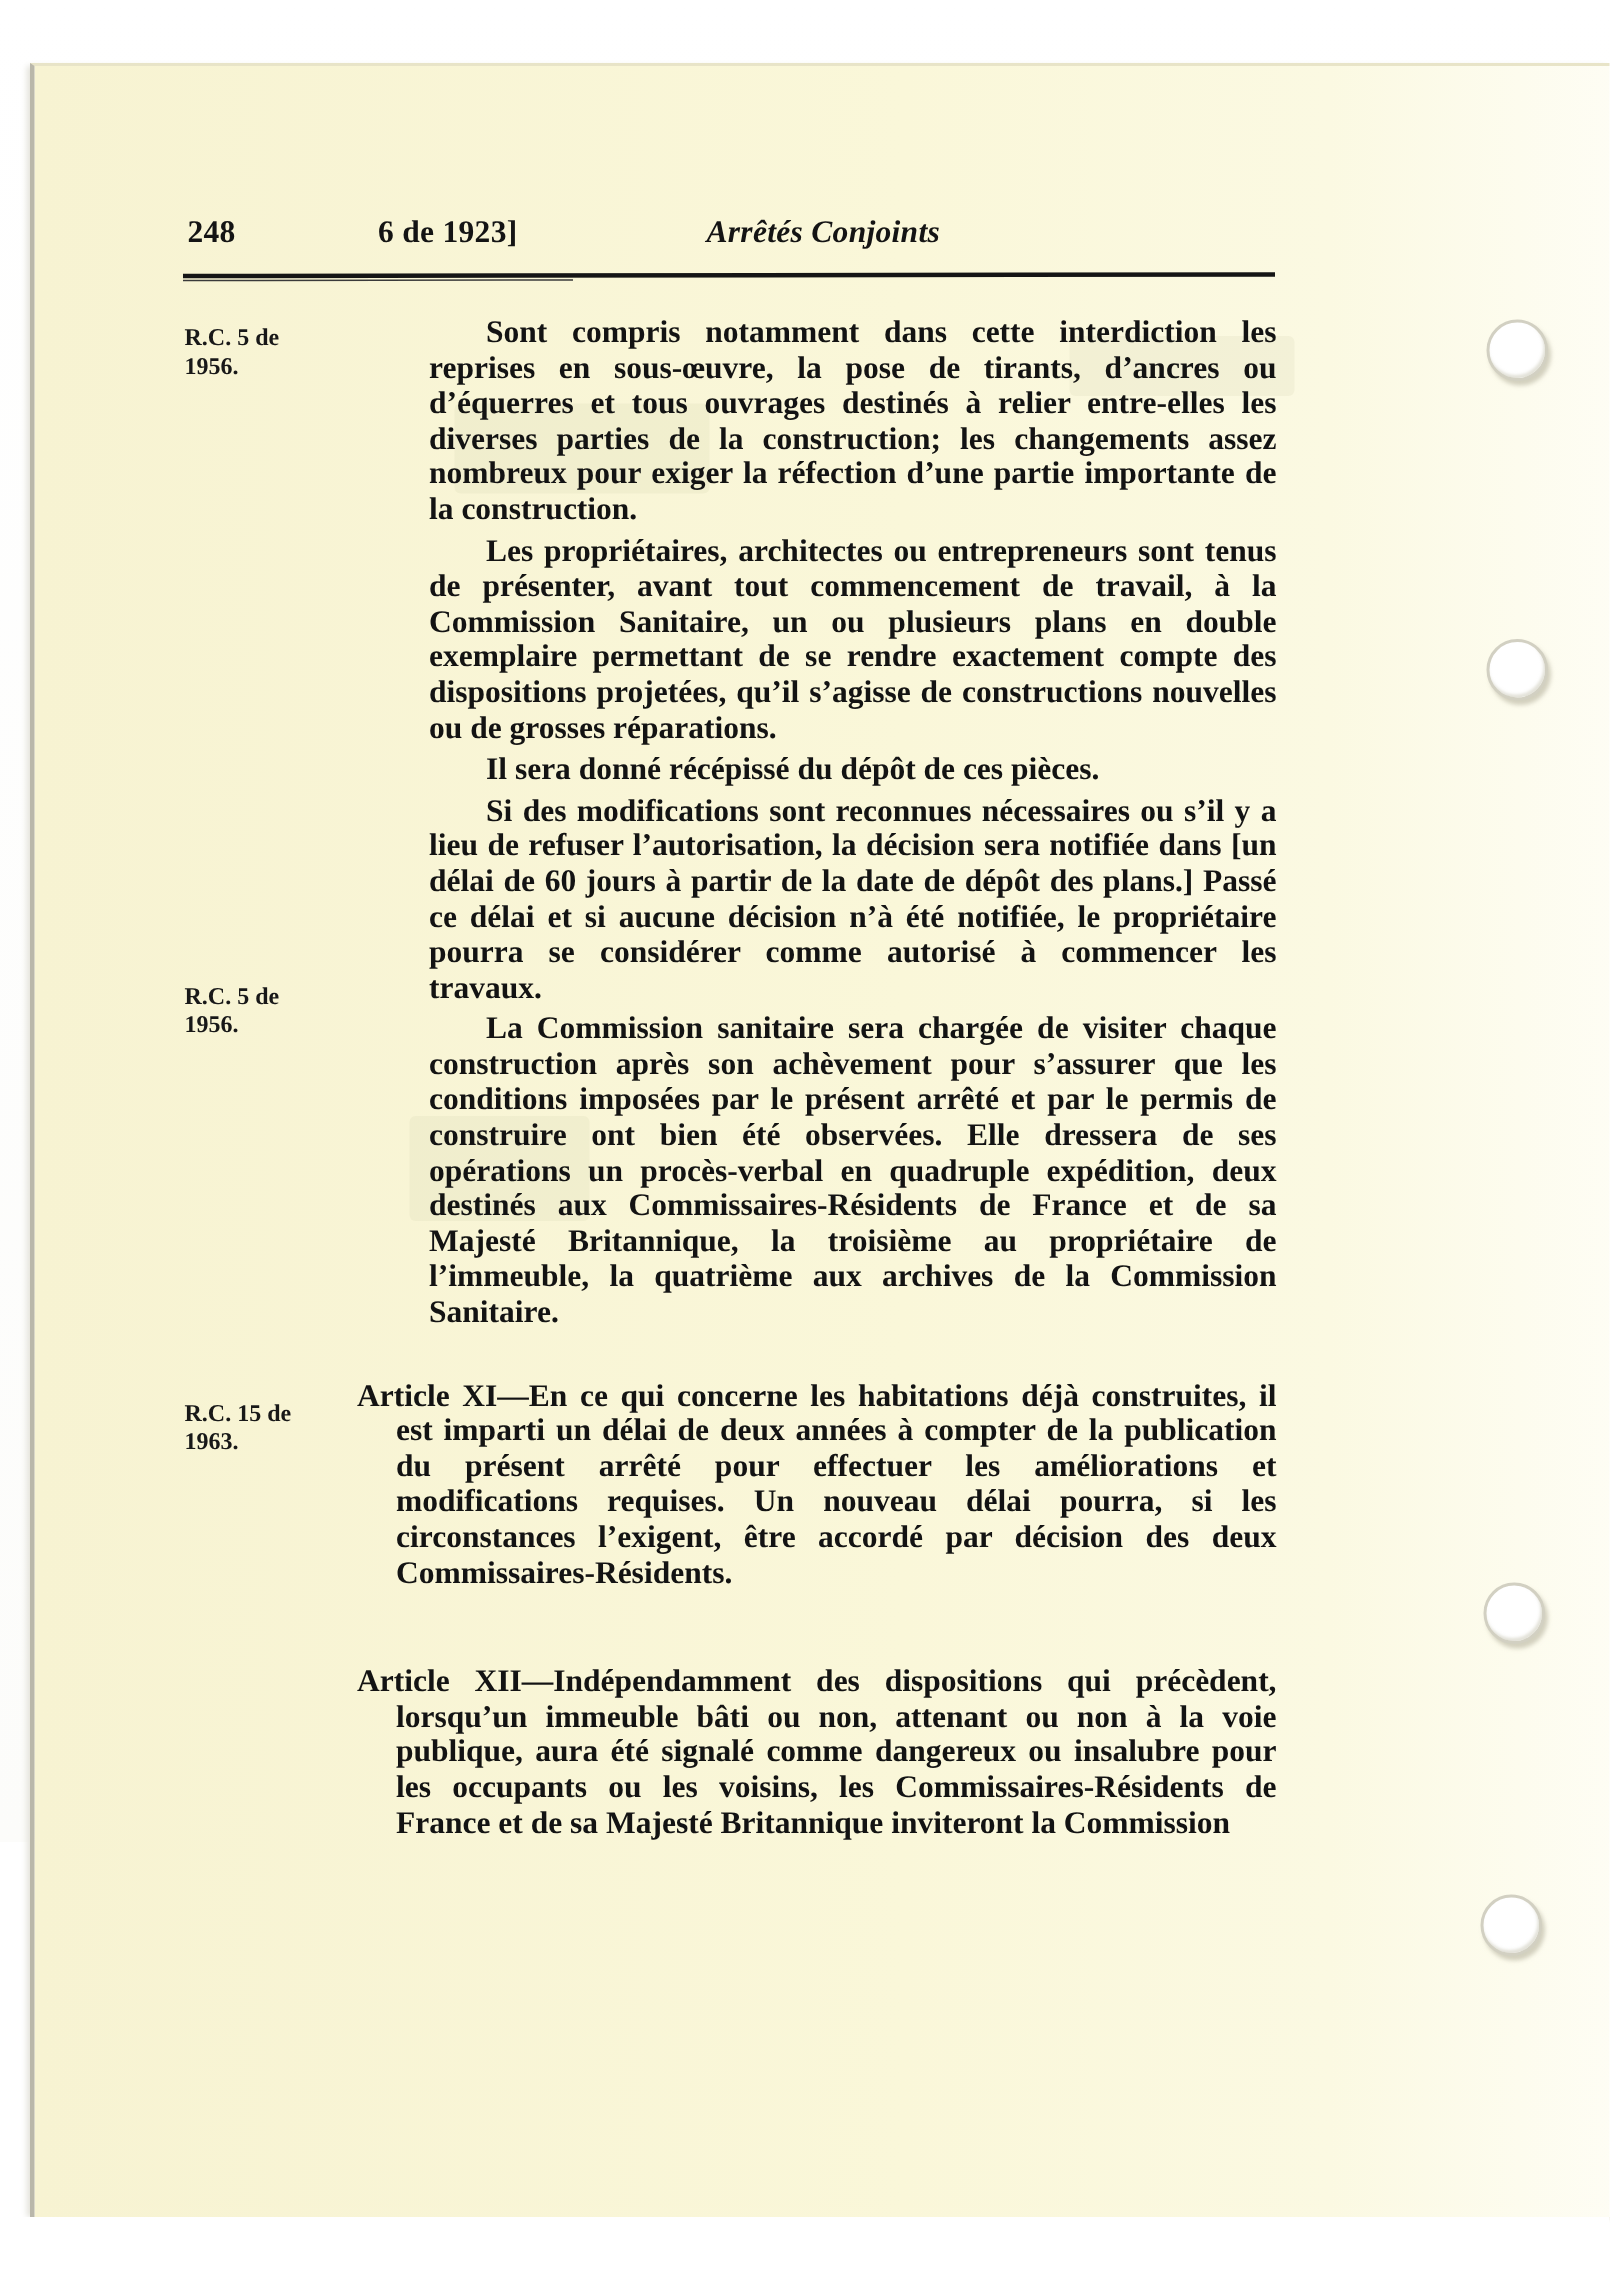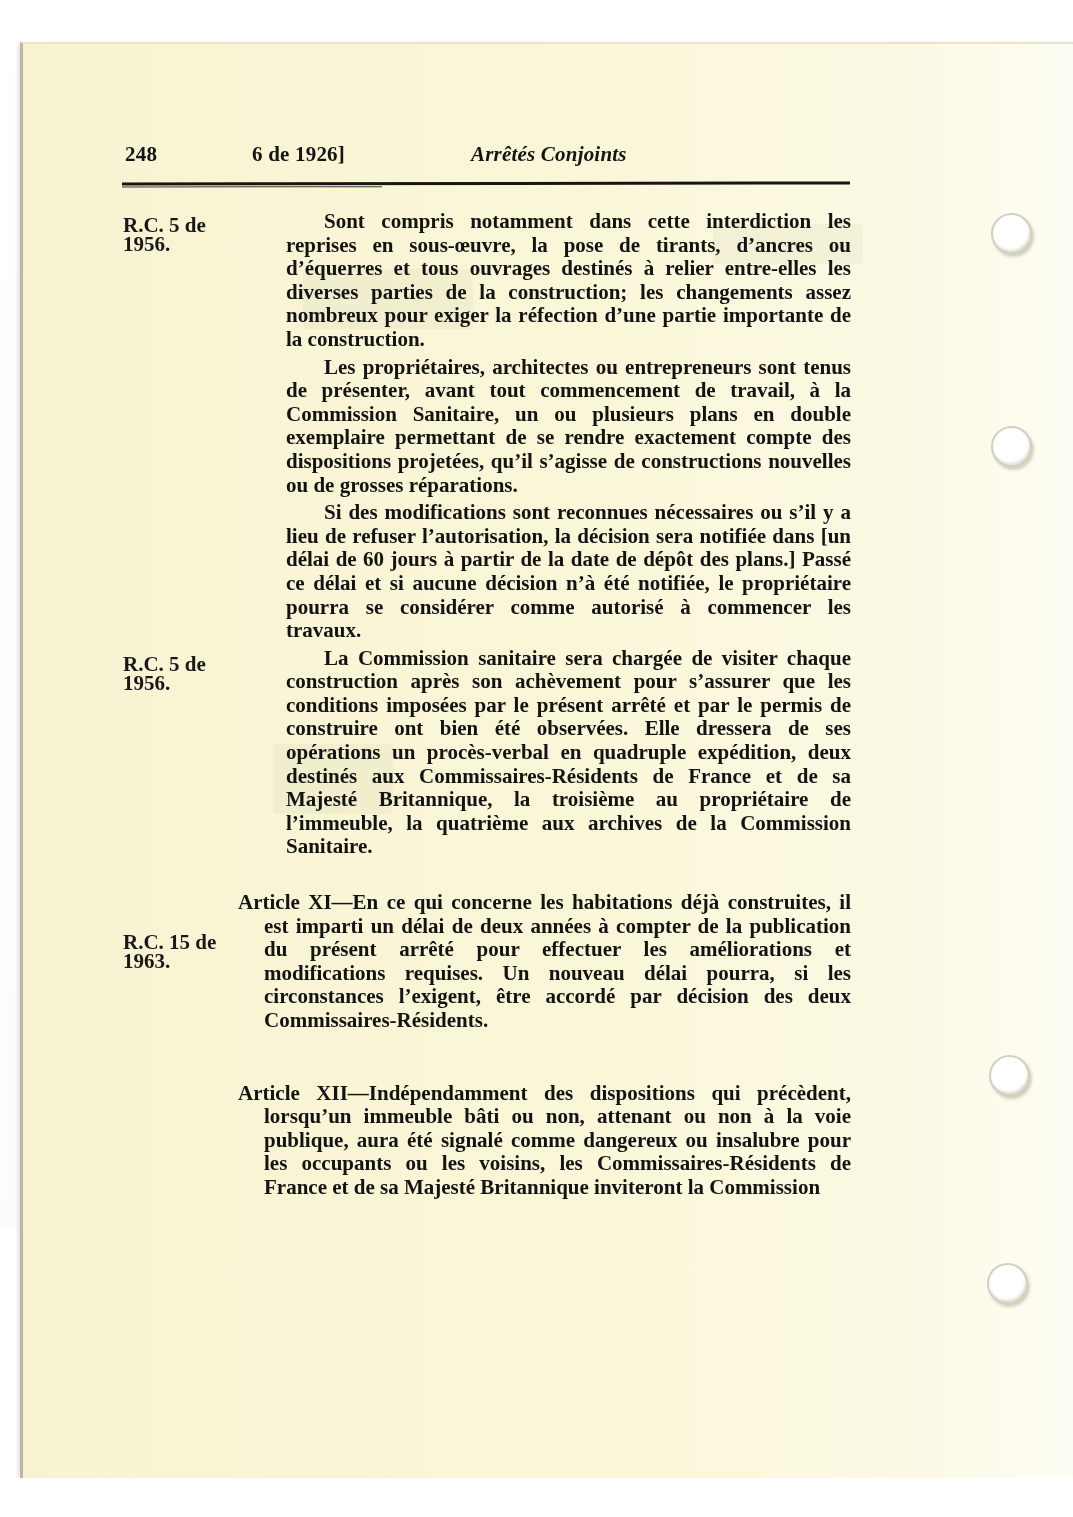--- a/index.html
+++ b/index.html
@@ -31,21 +31,21 @@
   .hdr-ref{left:229px;}
   .hdr-title{left:448px;font-style:italic;}
   .hdr-rule{
     position:absolute;left:99px;top:138px;width:728px;height:3px;background:#151515;
     transform:rotate(-0.08deg);
   }
   .hdr-rule:after{content:"";position:absolute;left:0;top:4px;width:260px;height:1px;background:#3a3a3a;}
   
   .mnote{
     position:absolute;left:100px;width:96px;
-    font-size:21px;font-weight:bold;line-height:19px;color:#181818;
+    font-size:16px;font-weight:bold;line-height:19px;color:#181818;
   }
   .mnote-1{top:172px;}
   .mnote-2{top:611px;}
   .mnote-3{top:889px;}
   
   .bodycol{
     position:absolute;left:215px;top:166px;width:613px;
     font-size:21px;font-weight:bold;line-height:23.6px;color:#131313;
     text-align:justify;
   }
@@ -81,35 +81,36 @@
   .sm3{left:250px;top:700px;width:120px;height:70px;}
 </style>
 </head>
 <body>
 
 <div class="scan-frame">
 
   <div class="sheet">
 
     <div class="hdr hdr-pagenum">248</div>
-    <div class="hdr hdr-ref">6 de 1926]</div>
+    <div class="hdr hdr-ref">6 de 1923]</div>
     <div class="hdr hdr-title">Arrêtés Conjoints</div>
     <div class="hdr-rule"></div>
 
     <div class="smudge sm1"></div>
     <div class="smudge sm2"></div>
     <div class="smudge sm3"></div>
 
     <div class="mnote mnote-1">R.C. 5 de 1956.</div>
     <div class="mnote mnote-2">R.C. 5 de 1956.</div>
     <div class="mnote mnote-3">R.C. 15 de 1963.</div>
 
     <div class="bodycol">
       <p class="para">Sont compris notamment dans cette interdiction les reprises en sous-œuvre, la pose de tirants, d’ancres ou d’équerres et tous ouvrages destinés à relier entre-elles les diverses parties de la construction; les changements assez nombreux pour exiger la réfection d’une partie importante de la construction.</p>
       <p class="para">Les propriétaires, architectes ou entrepreneurs sont tenus de présenter, avant tout commencement de travail, à la Commission Sanitaire, un ou plusieurs plans en double exemplaire permettant de se rendre exactement compte des dispositions projetées, qu’il s’agisse de constructions nouvelles ou de grosses réparations.</p>
+      <p class="para">Il sera donné récépissé du dépôt de ces pièces.</p>
       <p class="para">Si des modifications sont reconnues nécessaires ou s’il y a lieu de refuser l’autorisation, la décision sera notifiée dans [un délai de 60 jours à partir de la date de dépôt des plans.] Passé ce délai et si aucune décision n’à été notifiée, le propriétaire pourra se considérer comme autorisé à commencer les travaux.</p>
       <p class="para">La Commission sanitaire sera chargée de visiter chaque construction après son achèvement pour s’assurer que les conditions imposées par le présent arrêté et par le permis de construire ont bien été observées. Elle dressera de ses opérations un procès-verbal en quadruple expédition, deux destinés aux Commissaires-Résidents de France et de sa Majesté Britannique, la troisième au propriétaire de l’immeuble, la quatrième aux archives de la Commission Sanitaire.</p>
       <p class="article art-xi">Article XI—En ce qui concerne les habitations déjà construites, il est imparti un délai de deux années à compter de la publication du présent arrêté pour effectuer les améliorations et modifications requises. Un nouveau délai pourra, si les circonstances l’exigent, être accordé par décision des deux Commissaires-Résidents.</p>
       <p class="article art-xii">Article XII—Indépendamment des dispositions qui précèdent, lorsqu’un immeuble bâti ou non, attenant ou non à la voie publique, aura été signalé comme dangereux ou insalubre pour les occupants ou les voisins, les Commissaires-Résidents de France et de sa Majesté Britannique inviteront la Commission</p>
     </div>
 
     <div class="hole hole-1"></div>
     <div class="hole hole-2"></div>
     <div class="hole hole-3"></div>
     <div class="hole hole-4"></div>

